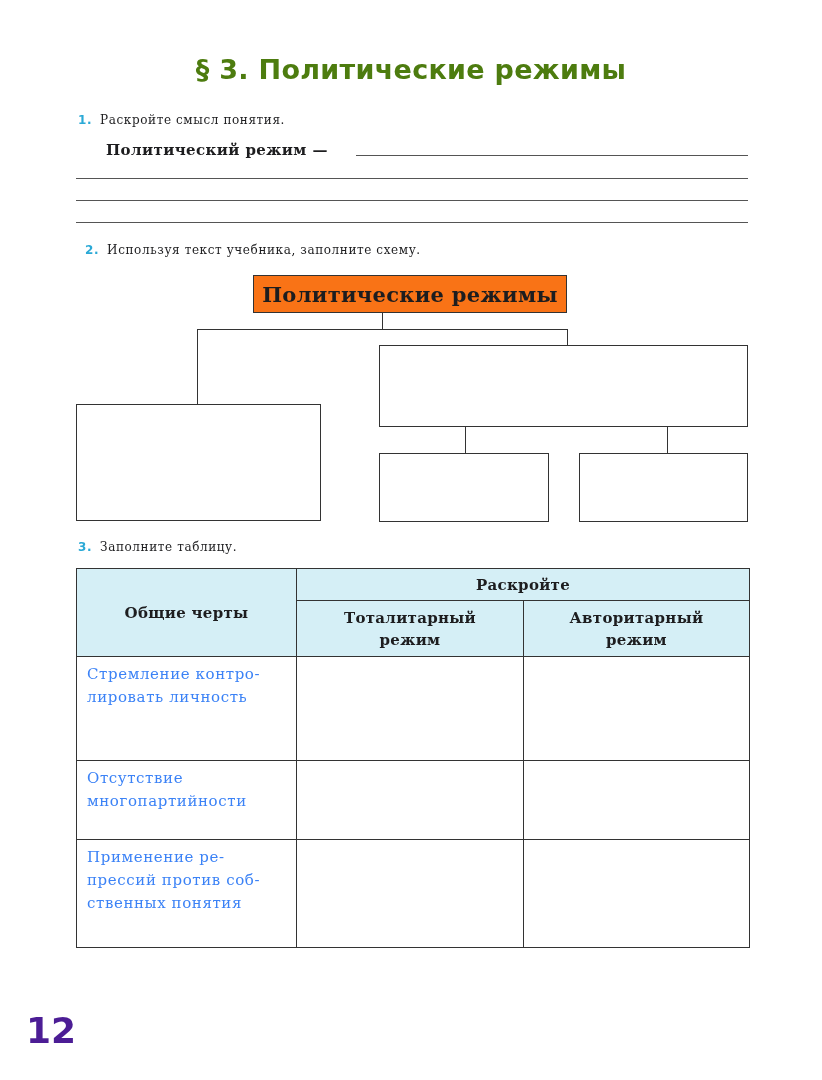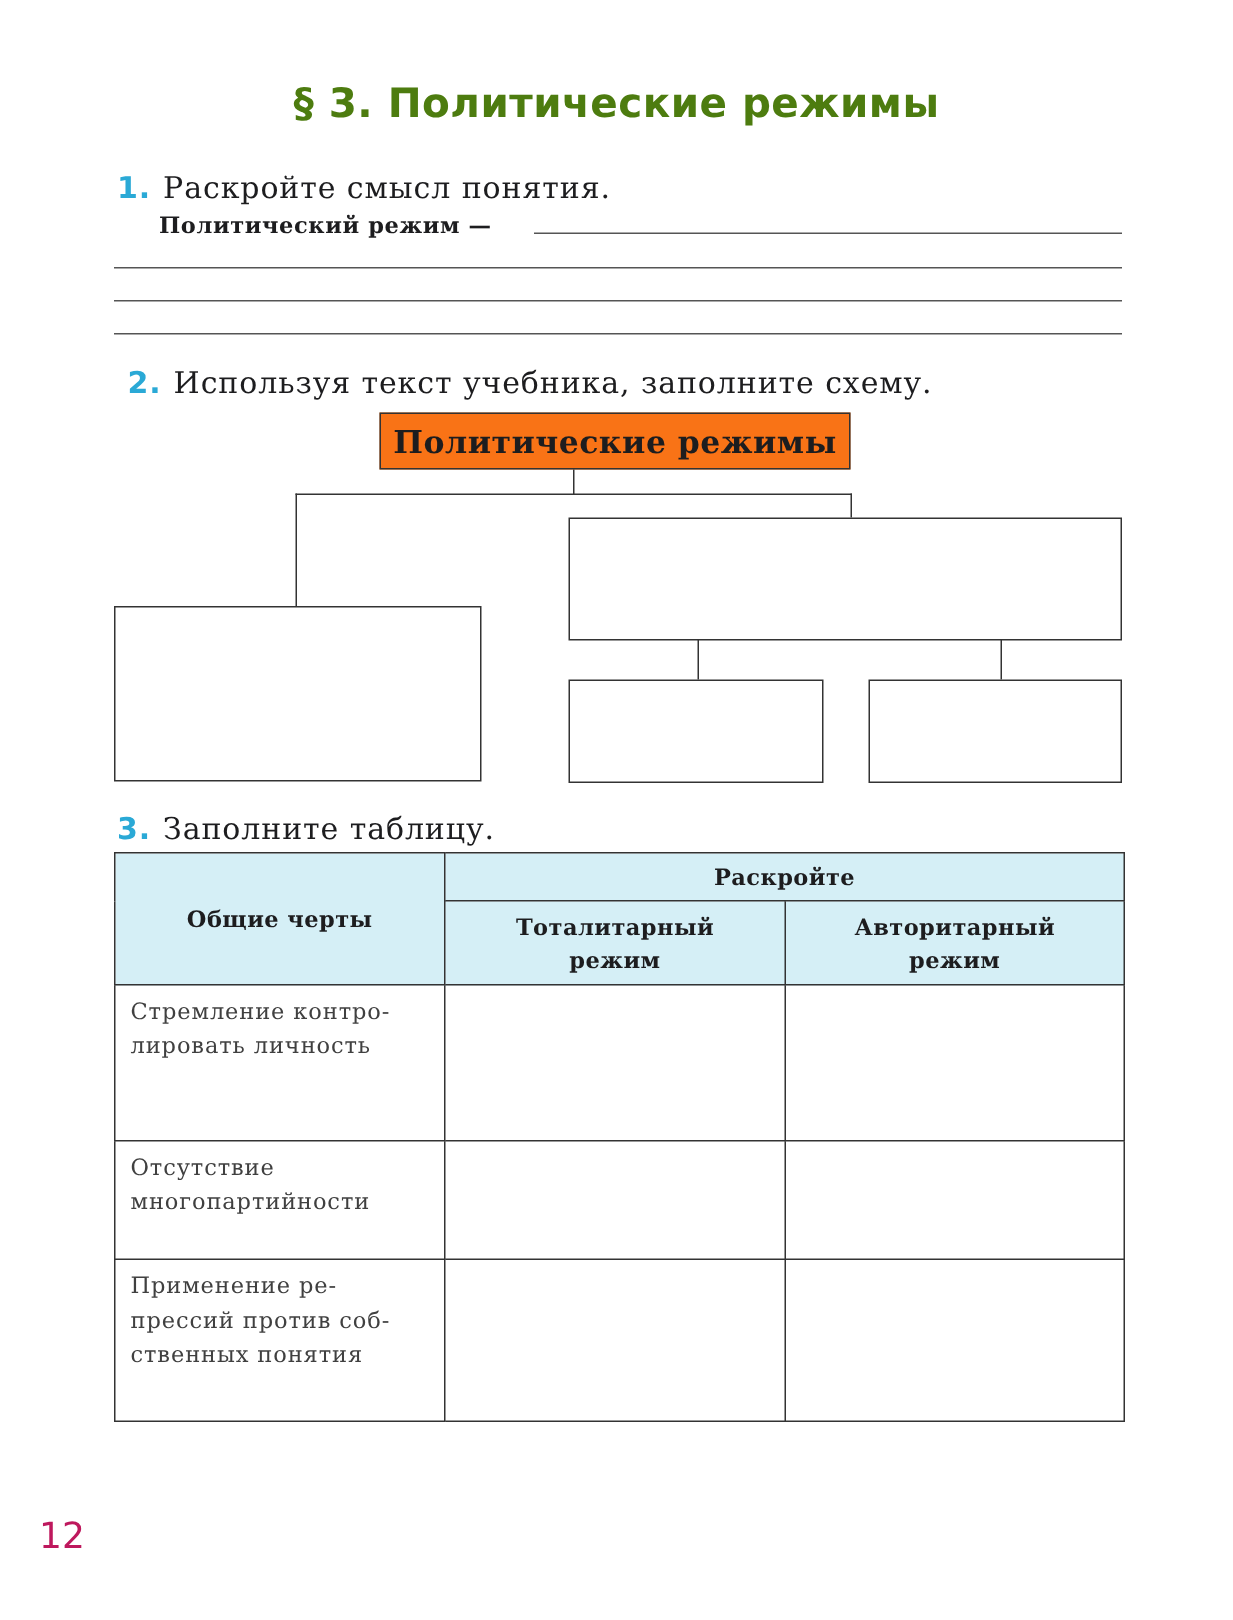--- a/index.html
+++ b/index.html
@@ -8,21 +8,21 @@
       background: #ffffff;
       font-family: "DejaVu Serif", serif;
       color: #1d1d1f;
     }
     .abs { position: absolute; }
     .title {
       left: 0; width: 822px; top: 54px; text-align: center;
       font-family: "DejaVu Sans", sans-serif; font-weight: bold;
       font-size: 27px; letter-spacing: 0.3px; color: #4d7c0f;
     }
-    .task { font-size: 20px; letter-spacing: 0.6px; }
+    .task { font-size: 12px; letter-spacing: 0.6px; }
     .task .num { color: #2aa9d6; font-family: "DejaVu Sans", sans-serif; font-weight: bold; margin-right: 8px; }
     .term { font-weight: bold; font-size: 15px; letter-spacing: 0.4px; }
     .line { height: 0; border-top: 1px solid #555; }
     .box { border: 1.5px solid #333; box-sizing: border-box; background: #fff; }
     .root-box {
       background: #f97316; border: 1.5px solid #333; box-sizing: border-box;
       display: flex; align-items: center; justify-content: center;
       font-weight: bold; font-size: 21px; letter-spacing: 0.3px;
     }
     .conn-v { width: 0; border-left: 1.5px solid #333; }
@@ -34,25 +34,25 @@
     }
     table.grid td, table.grid th {
       border: 1.5px solid #333; padding: 0; box-sizing: border-box;
     }
     table.grid th {
       background: #d5eff6; font-weight: bold; text-align: center;
       line-height: 22px; letter-spacing: 0.3px;
     }
     table.grid td.rowlabel {
       vertical-align: top; padding: 6px 8px 0 10px;
-      line-height: 23px; letter-spacing: 0.6px; color: #404040;
+      line-height: 23px; letter-spacing: 0.6px; color: #3b82f6;
     }
     .page-num {
-      left: 26px; top: 1010px; color: #be185d;
-      font-family: "DejaVu Sans", sans-serif; font-weight: normal; font-size: 24px;
+      left: 26px; top: 1010px; color: #4c1d95;
+      font-family: "DejaVu Sans", sans-serif; font-weight: bold; font-size: 36px;
     }
     .field { outline: none; }
   </style>
 </head>
 <body>
 
 <div class="abs title">§ 3. Политические режимы</div>
 
 <div class="abs task" style="left:78px; top:113px;">
   <span class="num">1.</span><span>Раскройте смысл понятия.</span>

